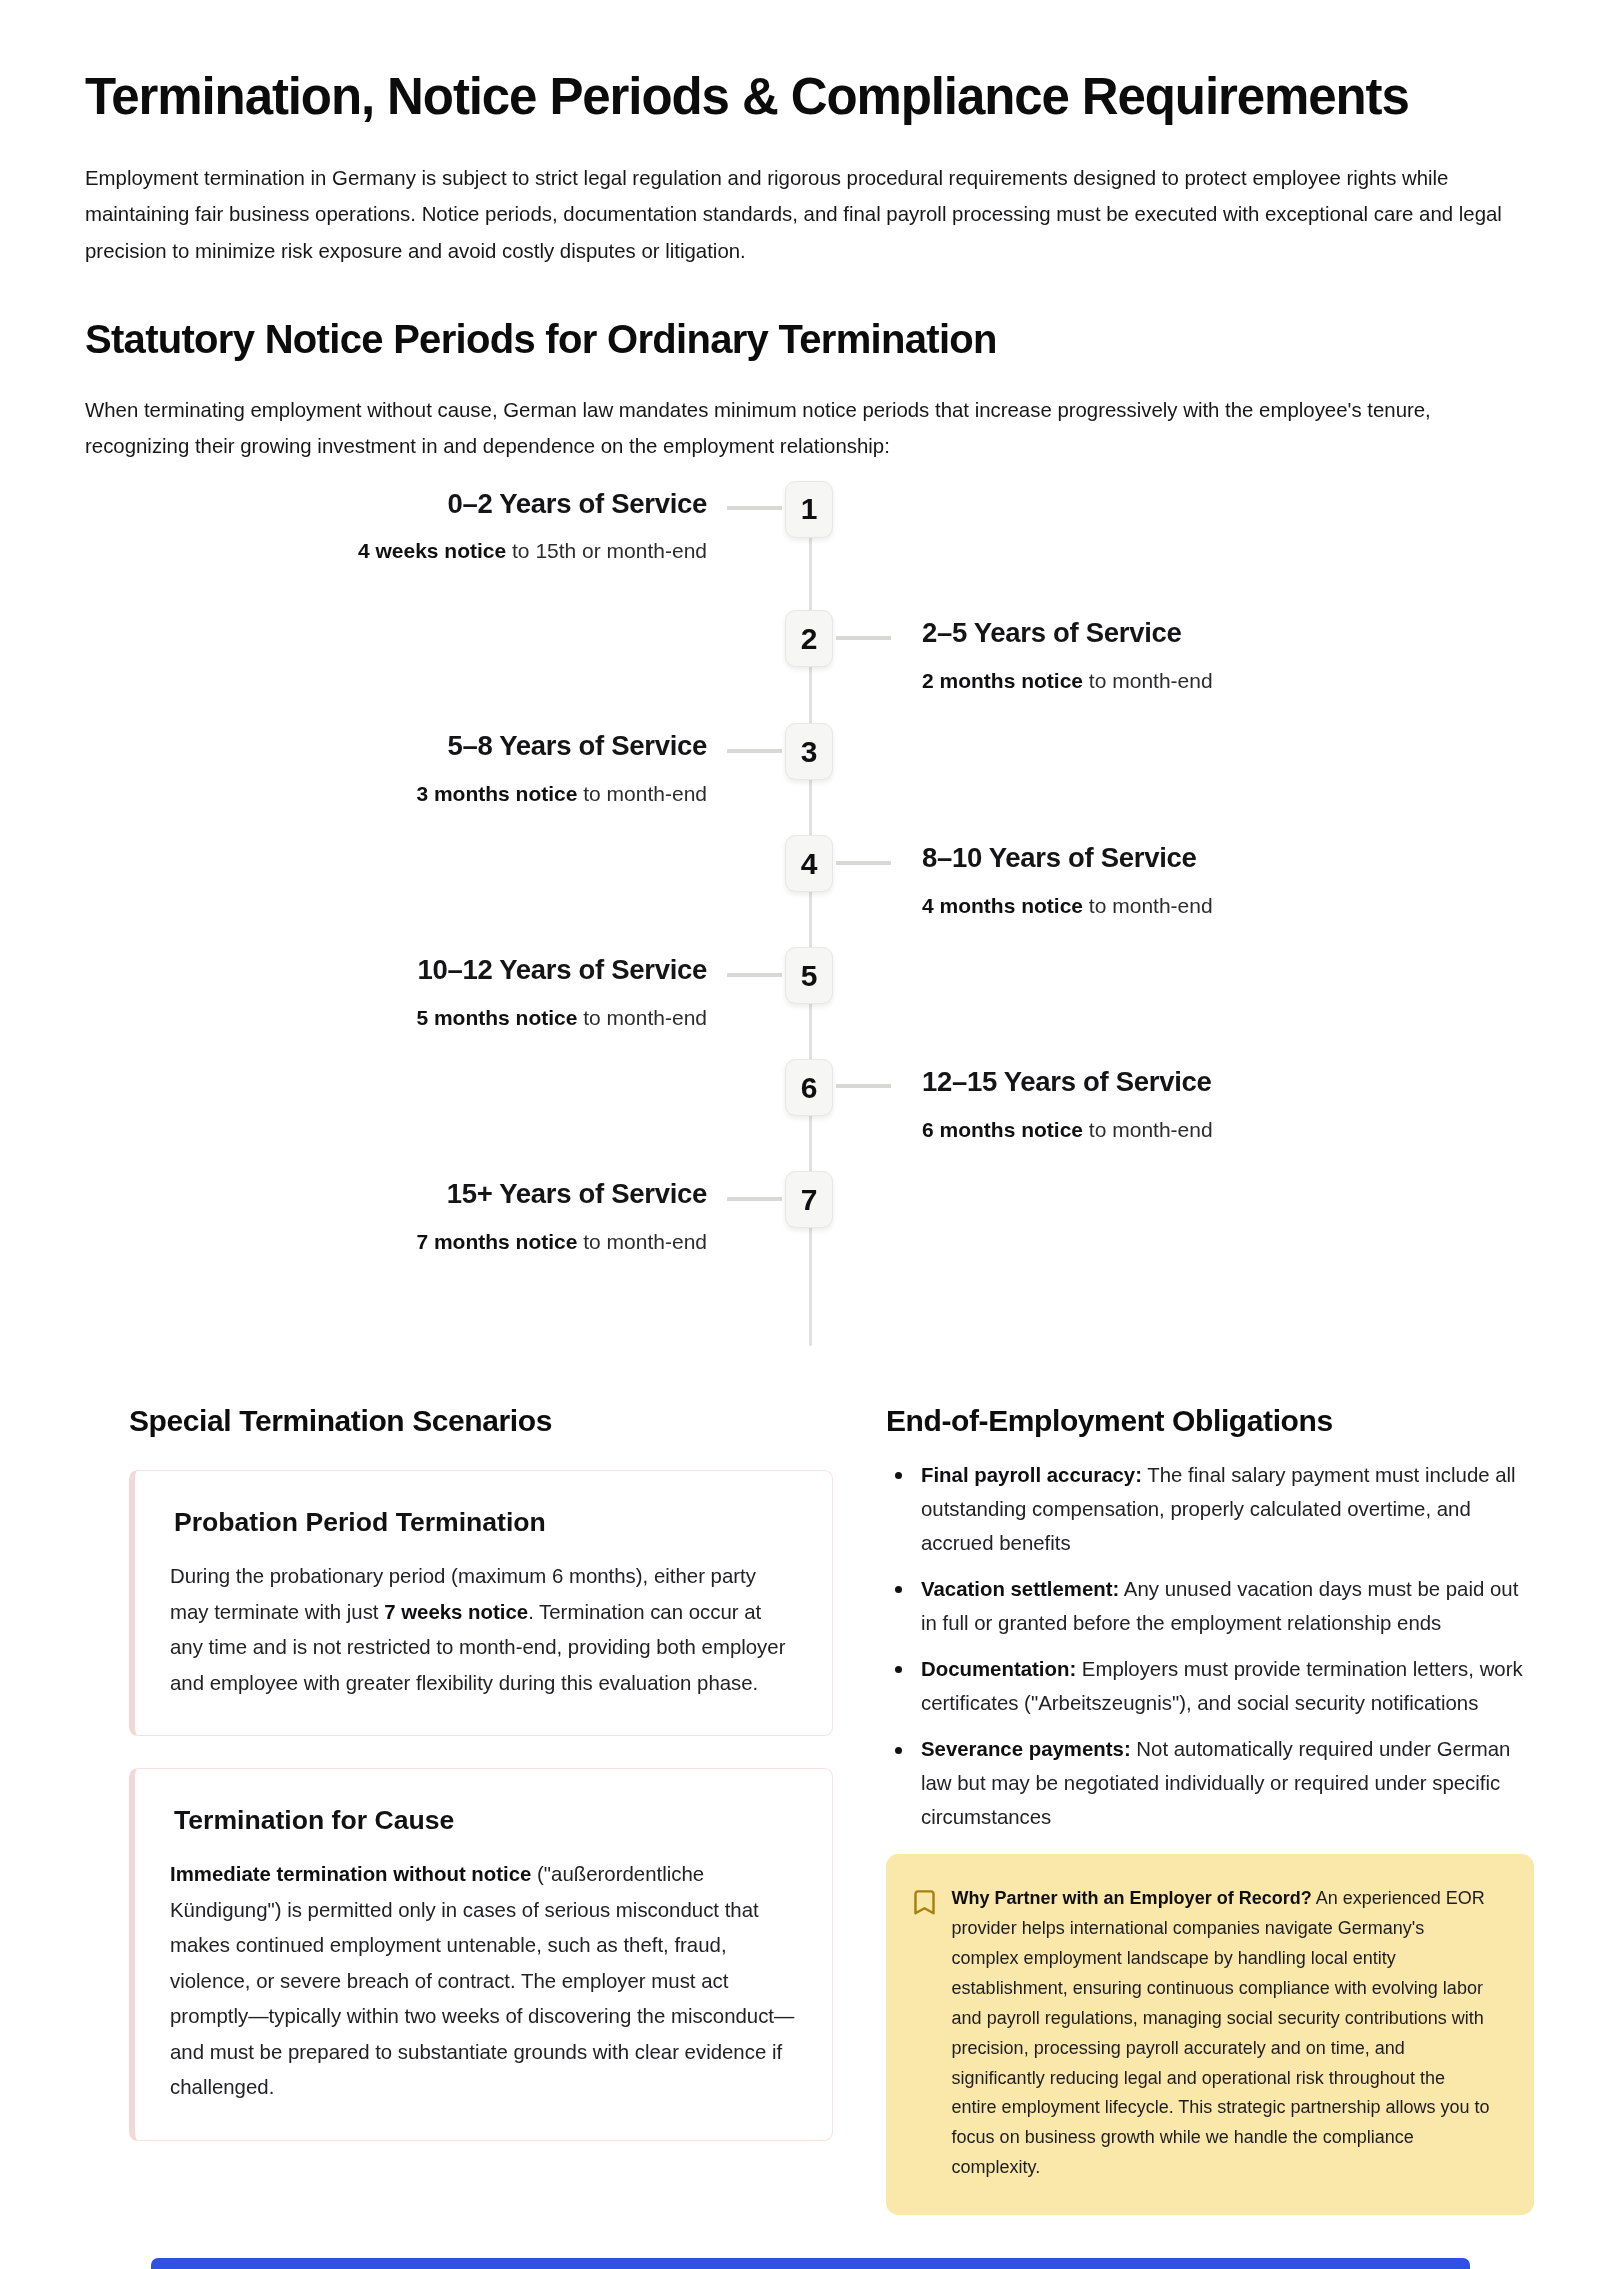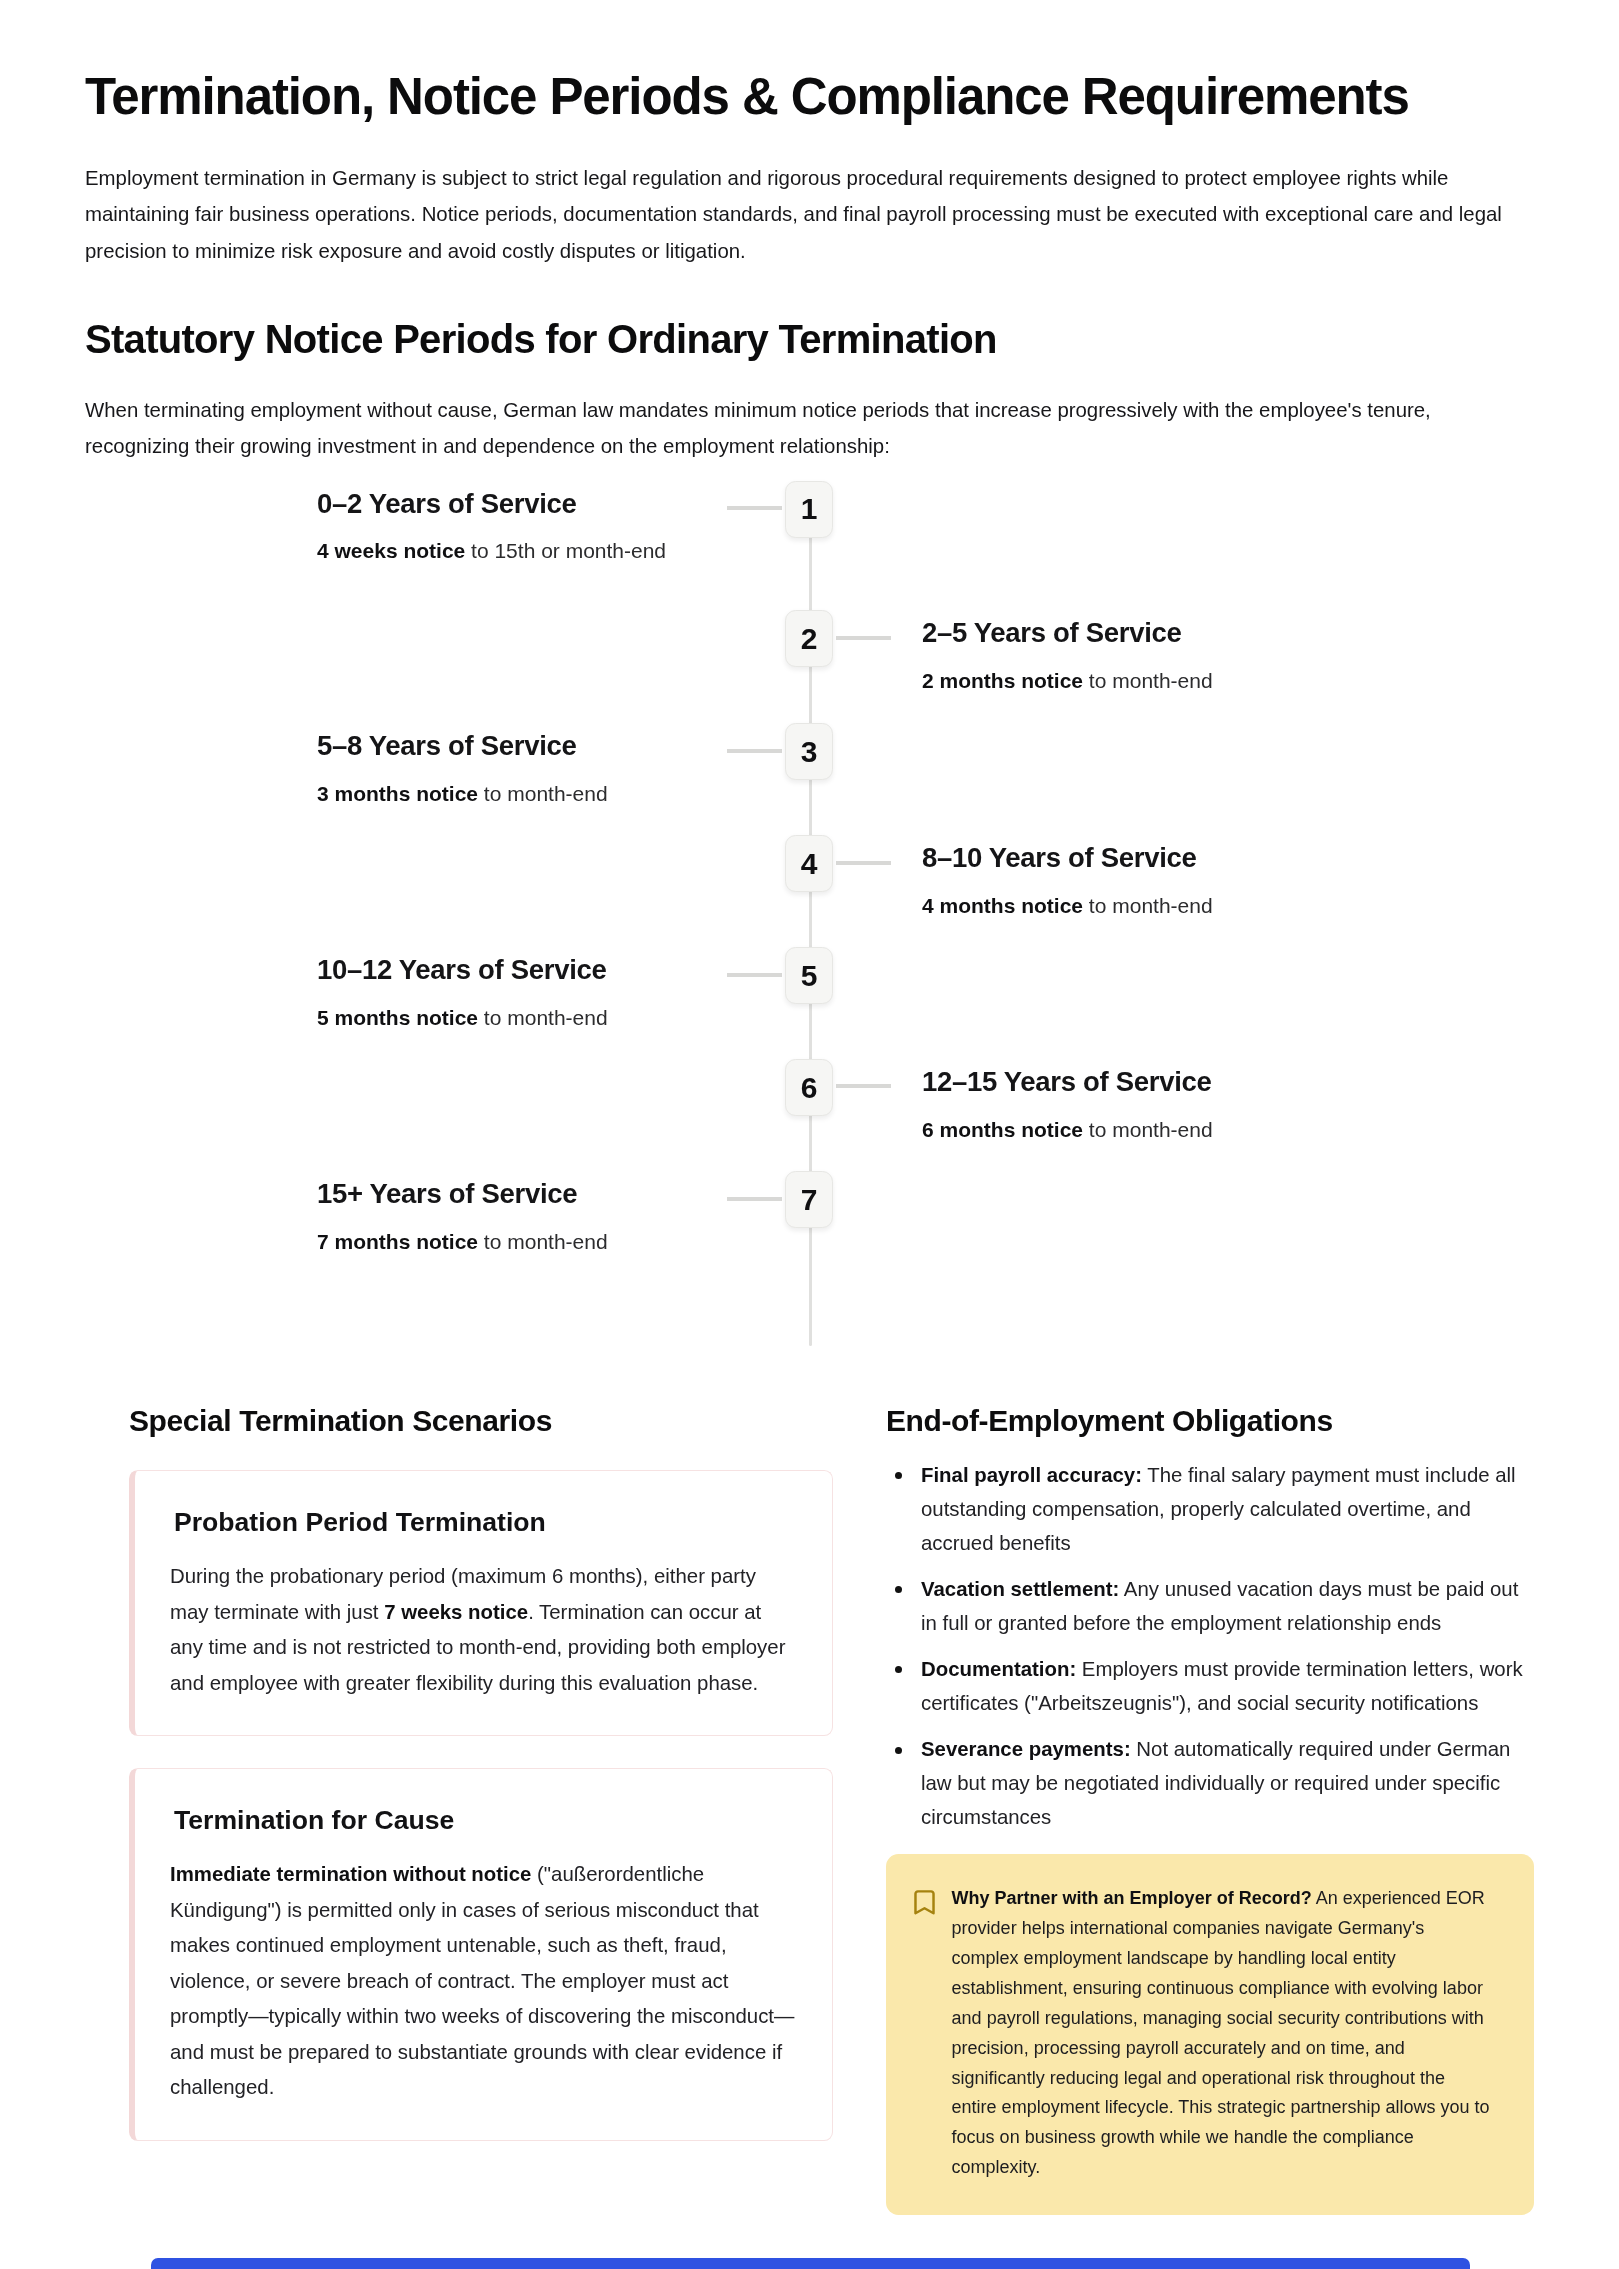--- a/index.html
+++ b/index.html
@@ -23,21 +23,21 @@
     position:absolute; left:700px; width:46px; height:55px;
     background:#f6f6f4; border:1.8px solid #e7e7e4; border-radius:10.6px;
     box-shadow:0 2.7px 5.3px rgba(0,0,0,0.07);
     display:flex; align-items:center; justify-content:center;
     font-size:30px; font-weight:700; color:#101012;
   }
   .t-connector { position:absolute; height:3.5px; background:#d8d8d6; }
   .t-item.left  .t-connector { left:642px; width:55px; }
   .t-item.right .t-connector { left:751px; width:55px; }
   .t-label { position:absolute; }
-  .t-item.left  .t-label { left:232px; width:408px; text-align:left; }
+  .t-item.left  .t-label { left:214px; width:408px; text-align:right; }
   .t-item.right .t-label { left:837px; width:479px; text-align:left; }
   .t-label h4 { margin:0; font-size:27.5px; font-weight:700; letter-spacing:-0.3px; color:#151517; }
   .t-label p  { margin:19.5px 0 0 0; font-size:21px; color:#2c2c2e; }
   .t-label p strong { color:#101012; }
 
   
   .columns { display:flex; gap:53px; margin-top:23px; align-items:flex-start; }
   .col-left  { flex:0 0 704px; width:704px;padding-left:44px; }
   .col-right { flex:1 1 auto; }
   .col-heading { margin:0; font-size:30px; font-weight:700; letter-spacing:-0.4px; color:#0d0d0e; }

